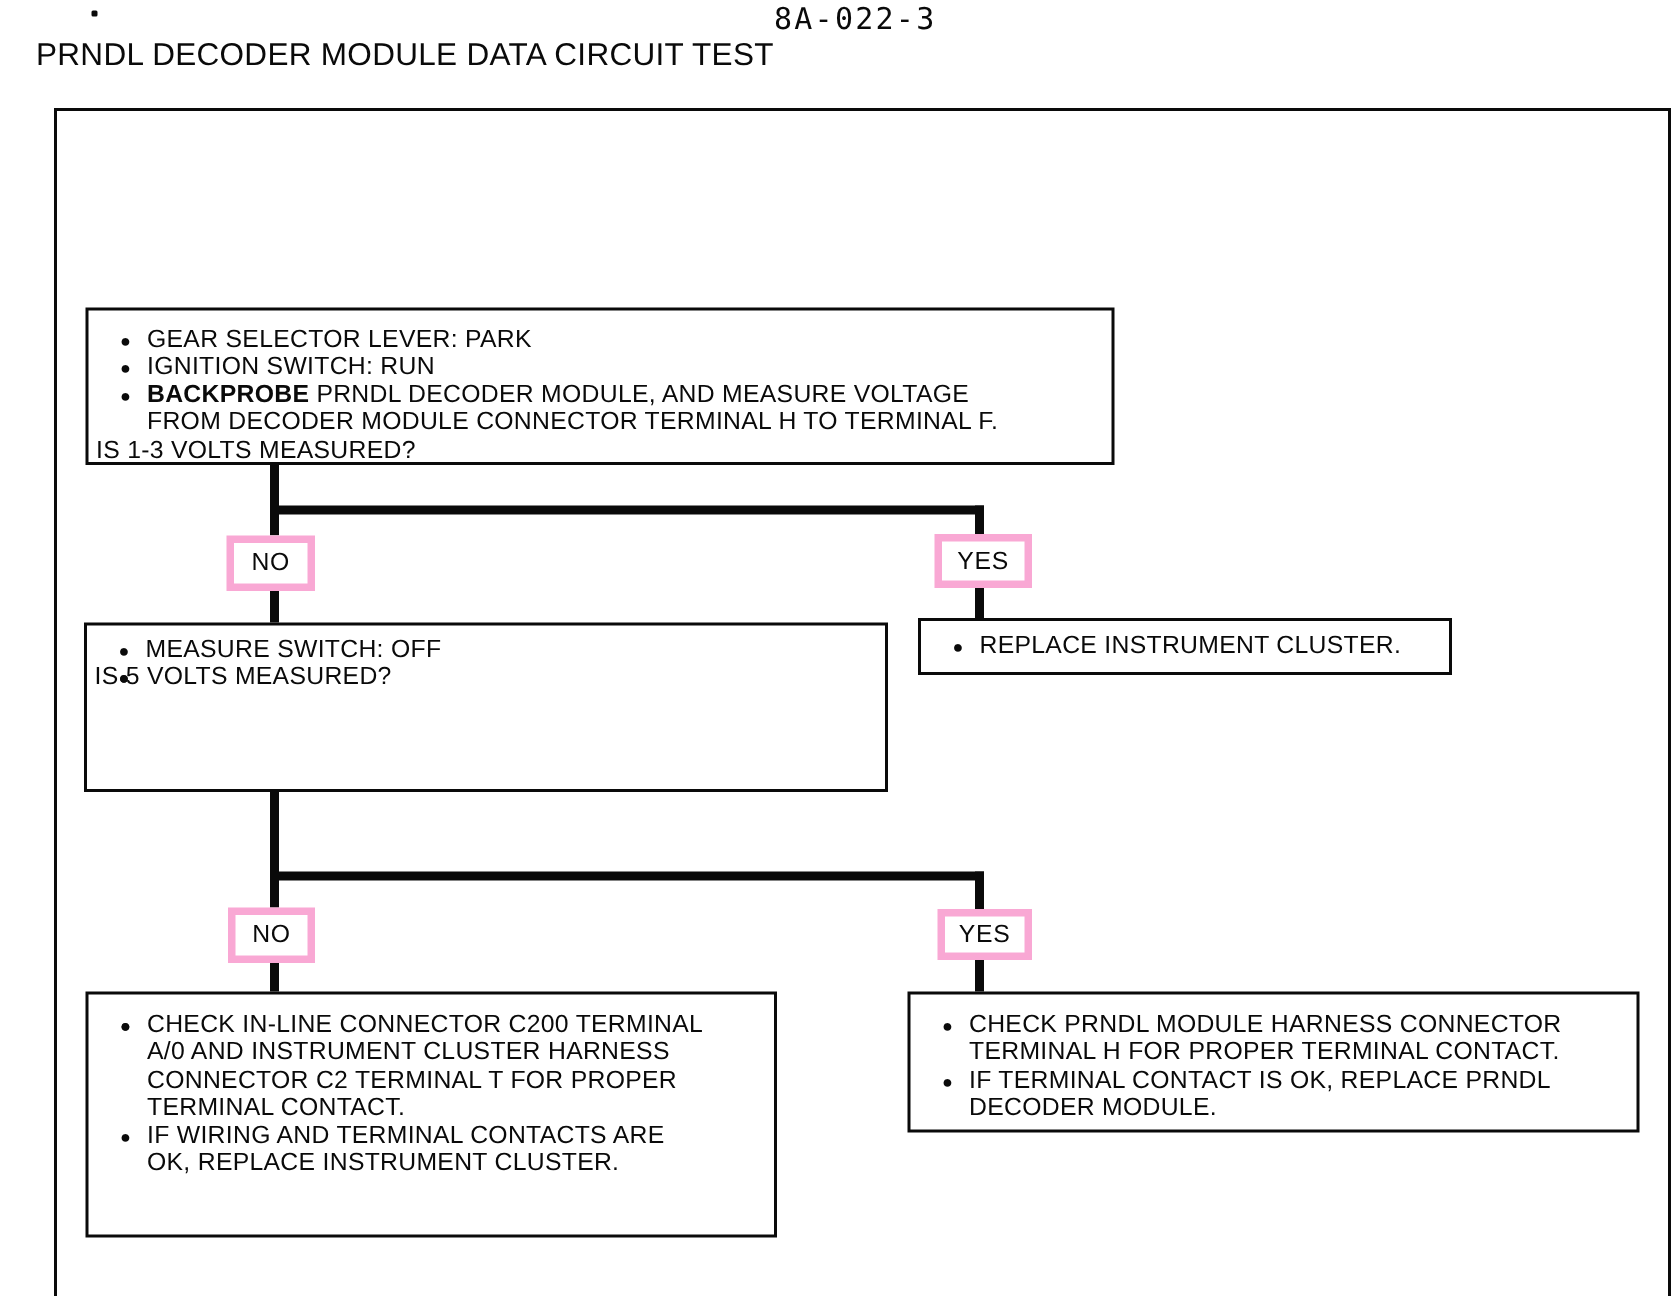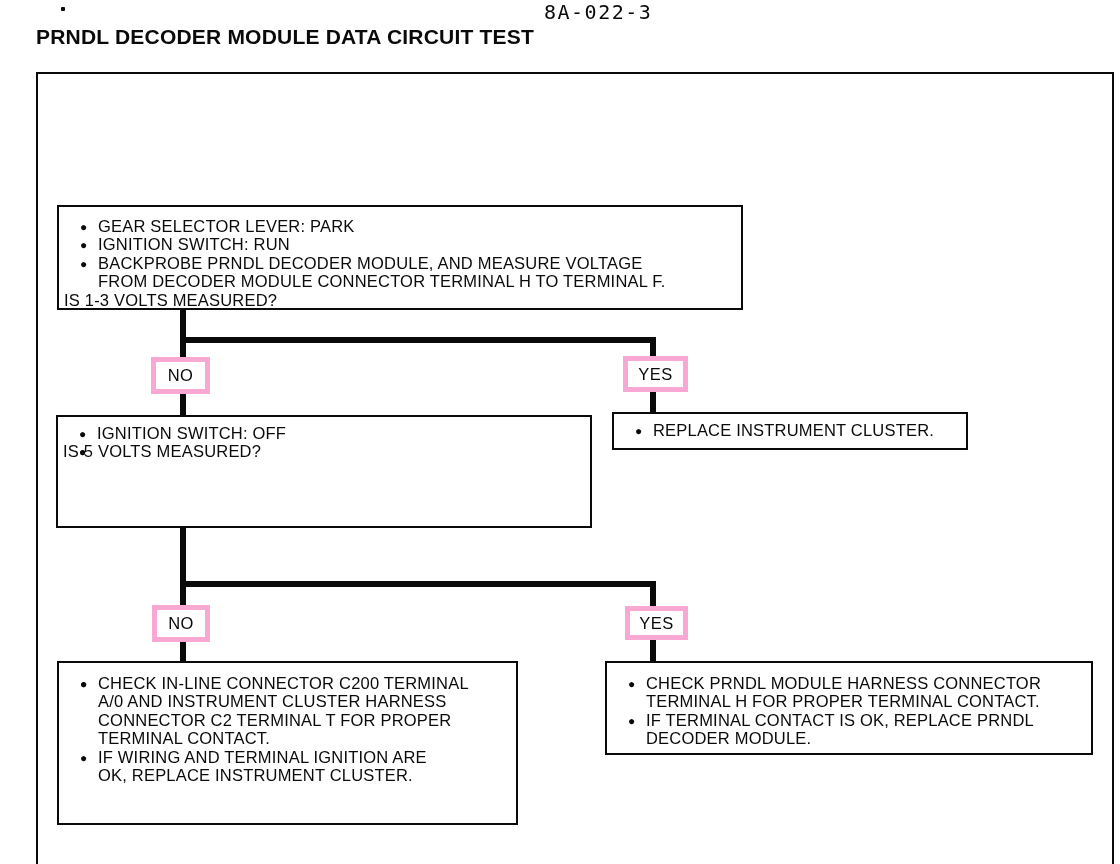--- a/index.html
+++ b/index.html
@@ -2,41 +2,41 @@
 <html><head>
 <meta charset="utf-8">
 <style>
   html, body { margin:0; padding:0; background:#ffffff; }
   .canvas {
     position:relative; width:1120px; height:864px; background:#ffffff;
     font-family:"Liberation Sans", sans-serif; color:#0a0a0a; overflow:hidden;
   }
   .speck { position:absolute; left:61px; top:7px; width:4px; height:4px; background:#0a0a0a; border-radius:1px; }
   .pref {
-    position:absolute; left:544px; top:0; font-family:"DejaVu Sans Mono", monospace;
+    position:absolute; left:516px; top:0; font-family:"DejaVu Sans Mono", monospace;
     font-size:20px; letter-spacing:1.5px;
   }
   .title {
-    position:absolute; left:36px; top:25px; font-size:21px; font-weight:bold; letter-spacing:0.2px;
+    position:absolute; left:24px; top:25px; font-size:21px; font-weight:normal; letter-spacing:0.2px;
   }
   .frame {
     position:absolute; left:36px; top:72px; width:1074px; height:790px;
     border:2px solid #0a0a0a; border-bottom:none;
   }
   .conn { position:absolute; background:#0a0a0a; }
   .node {
     position:absolute; background:#ffffff; border:2px solid #0a0a0a; box-sizing:border-box;
     font-size:16.5px; line-height:18.4px; letter-spacing:0.2px;
   }
   .inner { padding-right:6px; }
   .pt10 { padding-top:10px; } .pt7 { padding-top:7px; } .pt11 { padding-top:11px; }
   .bl { position:relative; padding-left:39px; }
   .bu { position:absolute; left:21px; top:1px; font-size:12px; }
   .bt { white-space:pre-line; }
-  .bt b { font-weight:normal; }
+  .bt b { font-weight:bold; }
   .q { padding-left:5px; }
   .chip {
     position:absolute; background:#ffffff; border:5px solid #f9a8d4; box-sizing:border-box;
     display:flex; align-items:center; justify-content:center;
     font-size:16.5px; letter-spacing:0.5px;
   }
 </style>
 </head>
 <body>
 
@@ -87,21 +87,21 @@
         <span class="bu">●</span>
         <span class="bt">REPLACE INSTRUMENT CLUSTER.</span>
       </div>
     </div>
   </div>
 
   <div class="node" style="left:56px;top:415px;width:536px;height:113px;">
     <div class="inner pt7">
       <div class="bl">
         <span class="bu">●</span>
-        <span class="bt">IGNITION SWITCH: OFF</span>
+        <span class="bt">MEASURE SWITCH: OFF</span>
       </div>
       <div class="bl">
         <span class="bu">●</span>
       </div>
       <div class="bl">
         <span class="bu">●</span>
       </div>
       <div class="q">IS 5 VOLTS MEASURED?</div>
     </div>
   </div>
@@ -116,21 +116,21 @@
       </div>
       <div class="bl">
         <span class="bu">●</span>
         <span class="bt">CHECK IN-LINE CONNECTOR C200 TERMINAL
 A/0 AND INSTRUMENT CLUSTER HARNESS
 CONNECTOR C2 TERMINAL T FOR PROPER
 TERMINAL CONTACT.</span>
       </div>
       <div class="bl">
         <span class="bu">●</span>
-        <span class="bt">IF WIRING AND TERMINAL IGNITION ARE
+        <span class="bt">IF WIRING AND TERMINAL CONTACTS ARE
 OK, REPLACE INSTRUMENT CLUSTER.</span>
       </div>
     </div>
   </div>
 
   <div class="node" style="left:605px;top:661px;width:488px;height:94px;">
     <div class="inner pt11">
       <div class="bl">
         <span class="bu">●</span>
         <span class="bt">CHECK PRNDL MODULE HARNESS CONNECTOR

